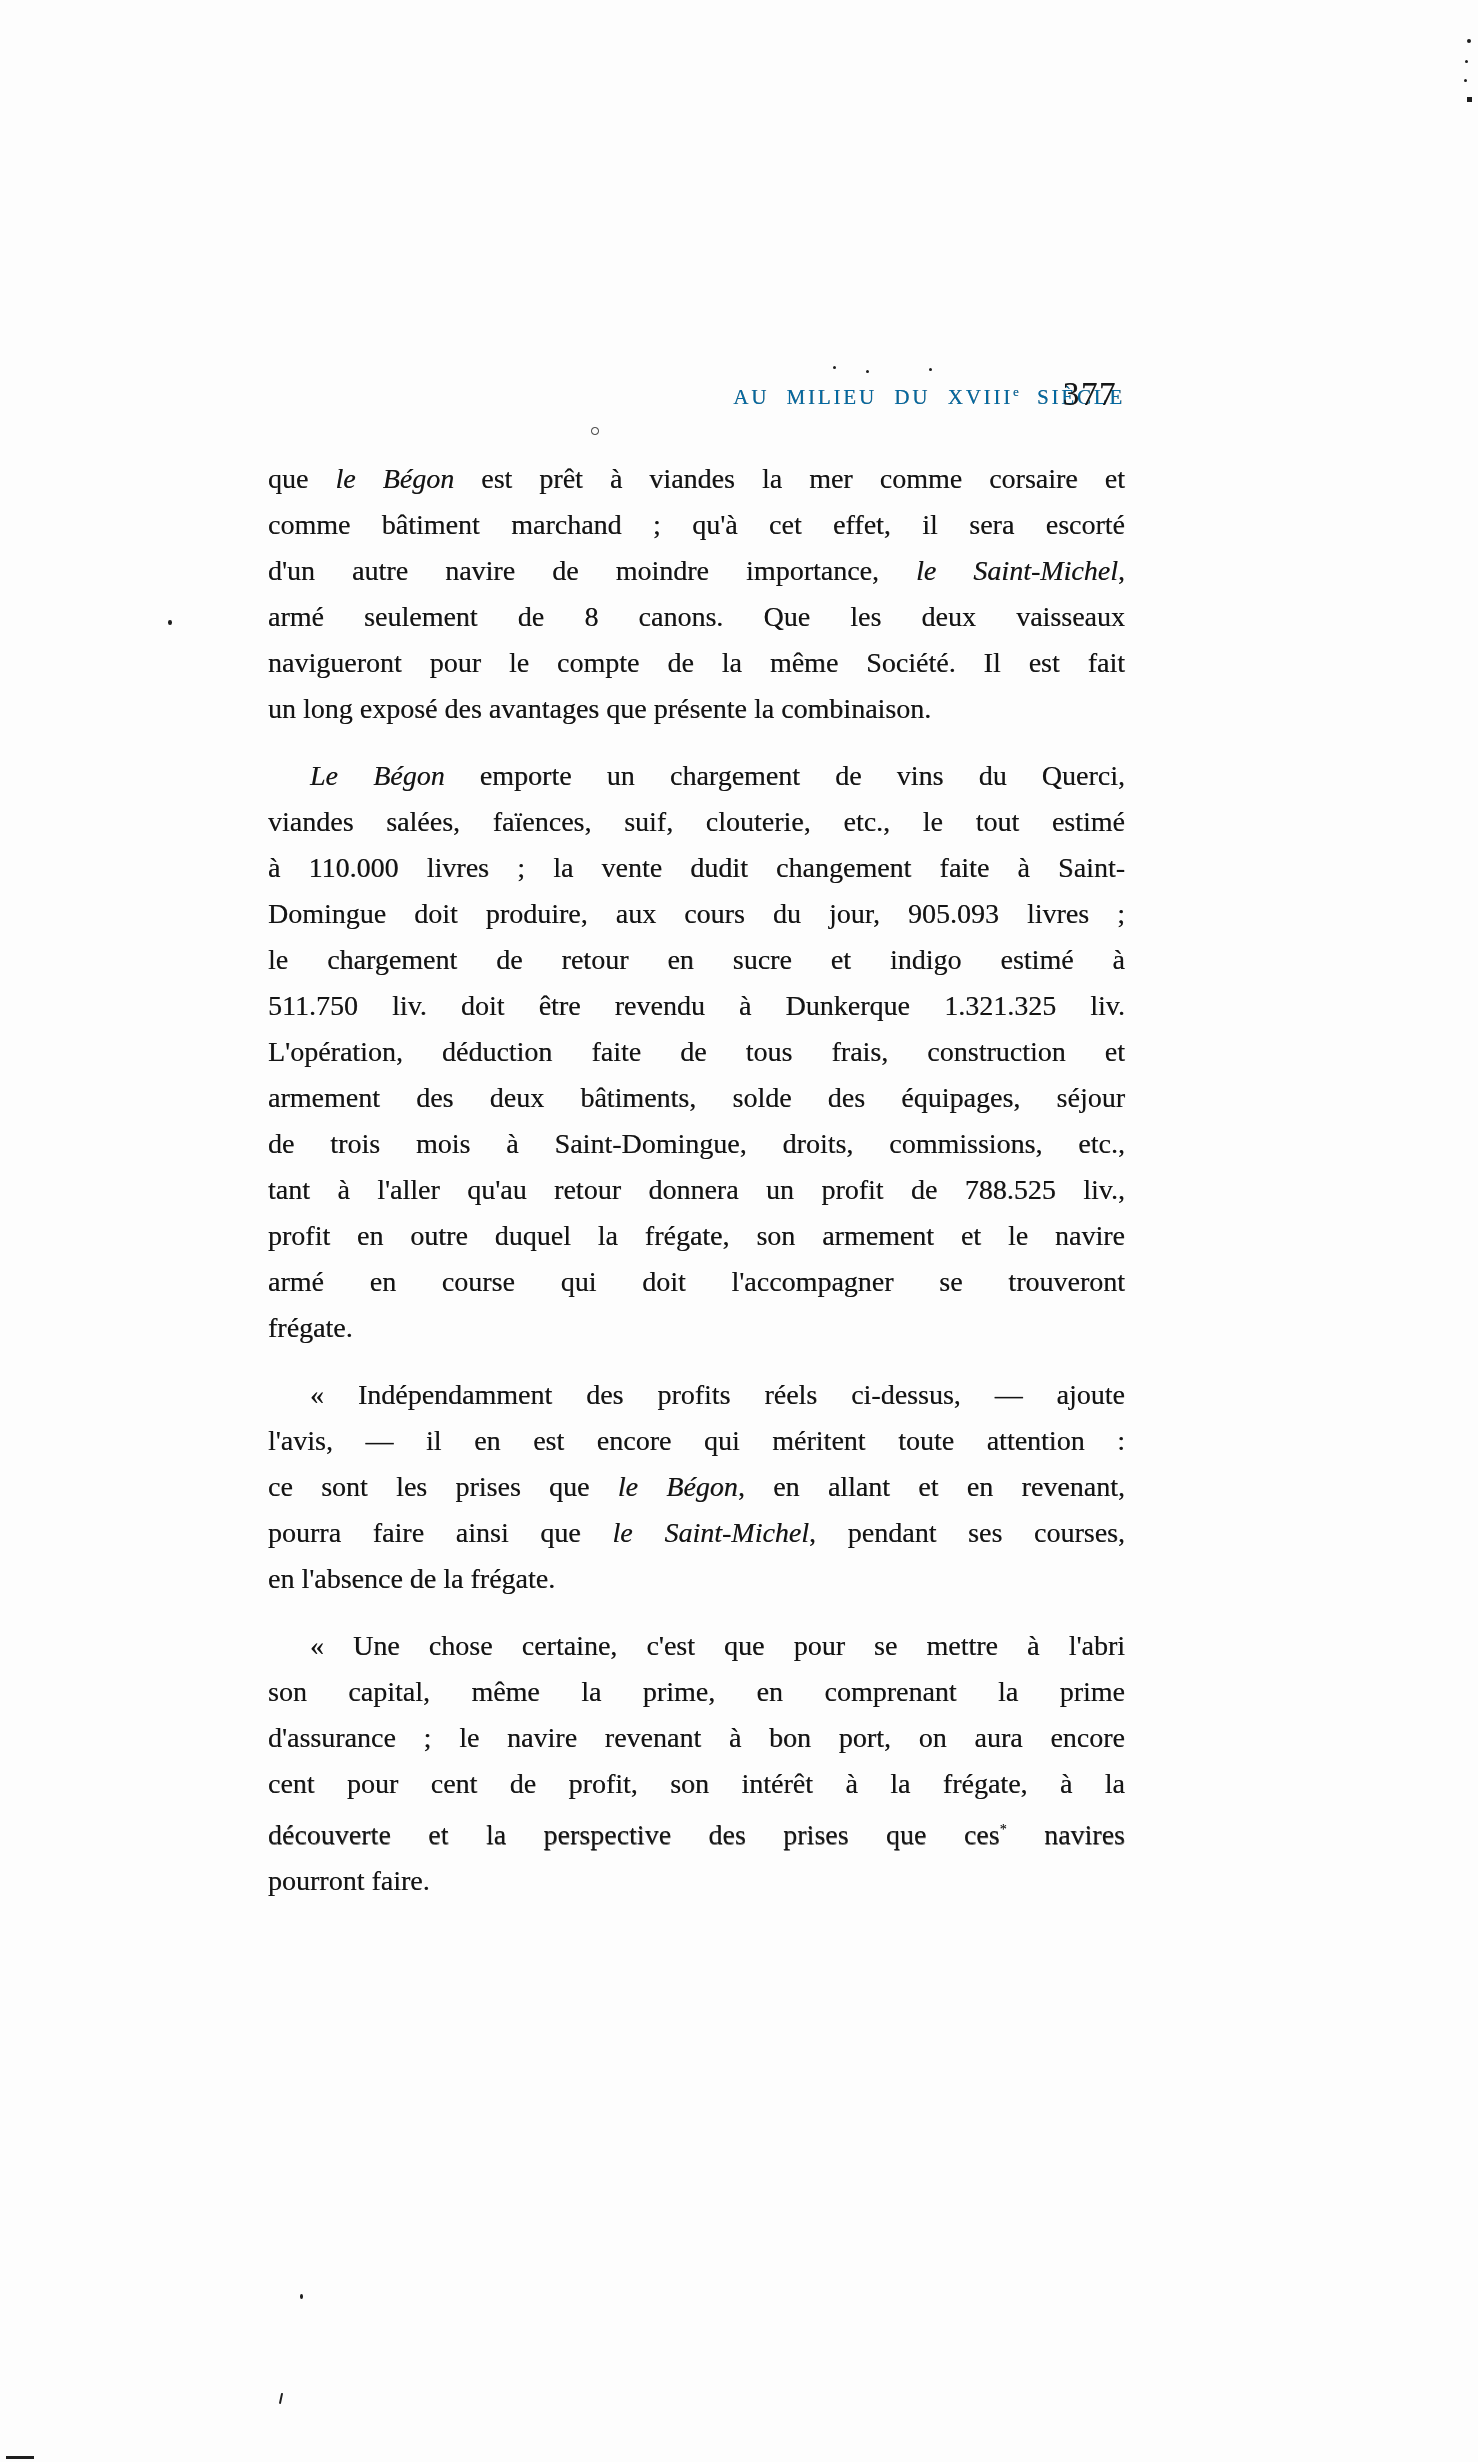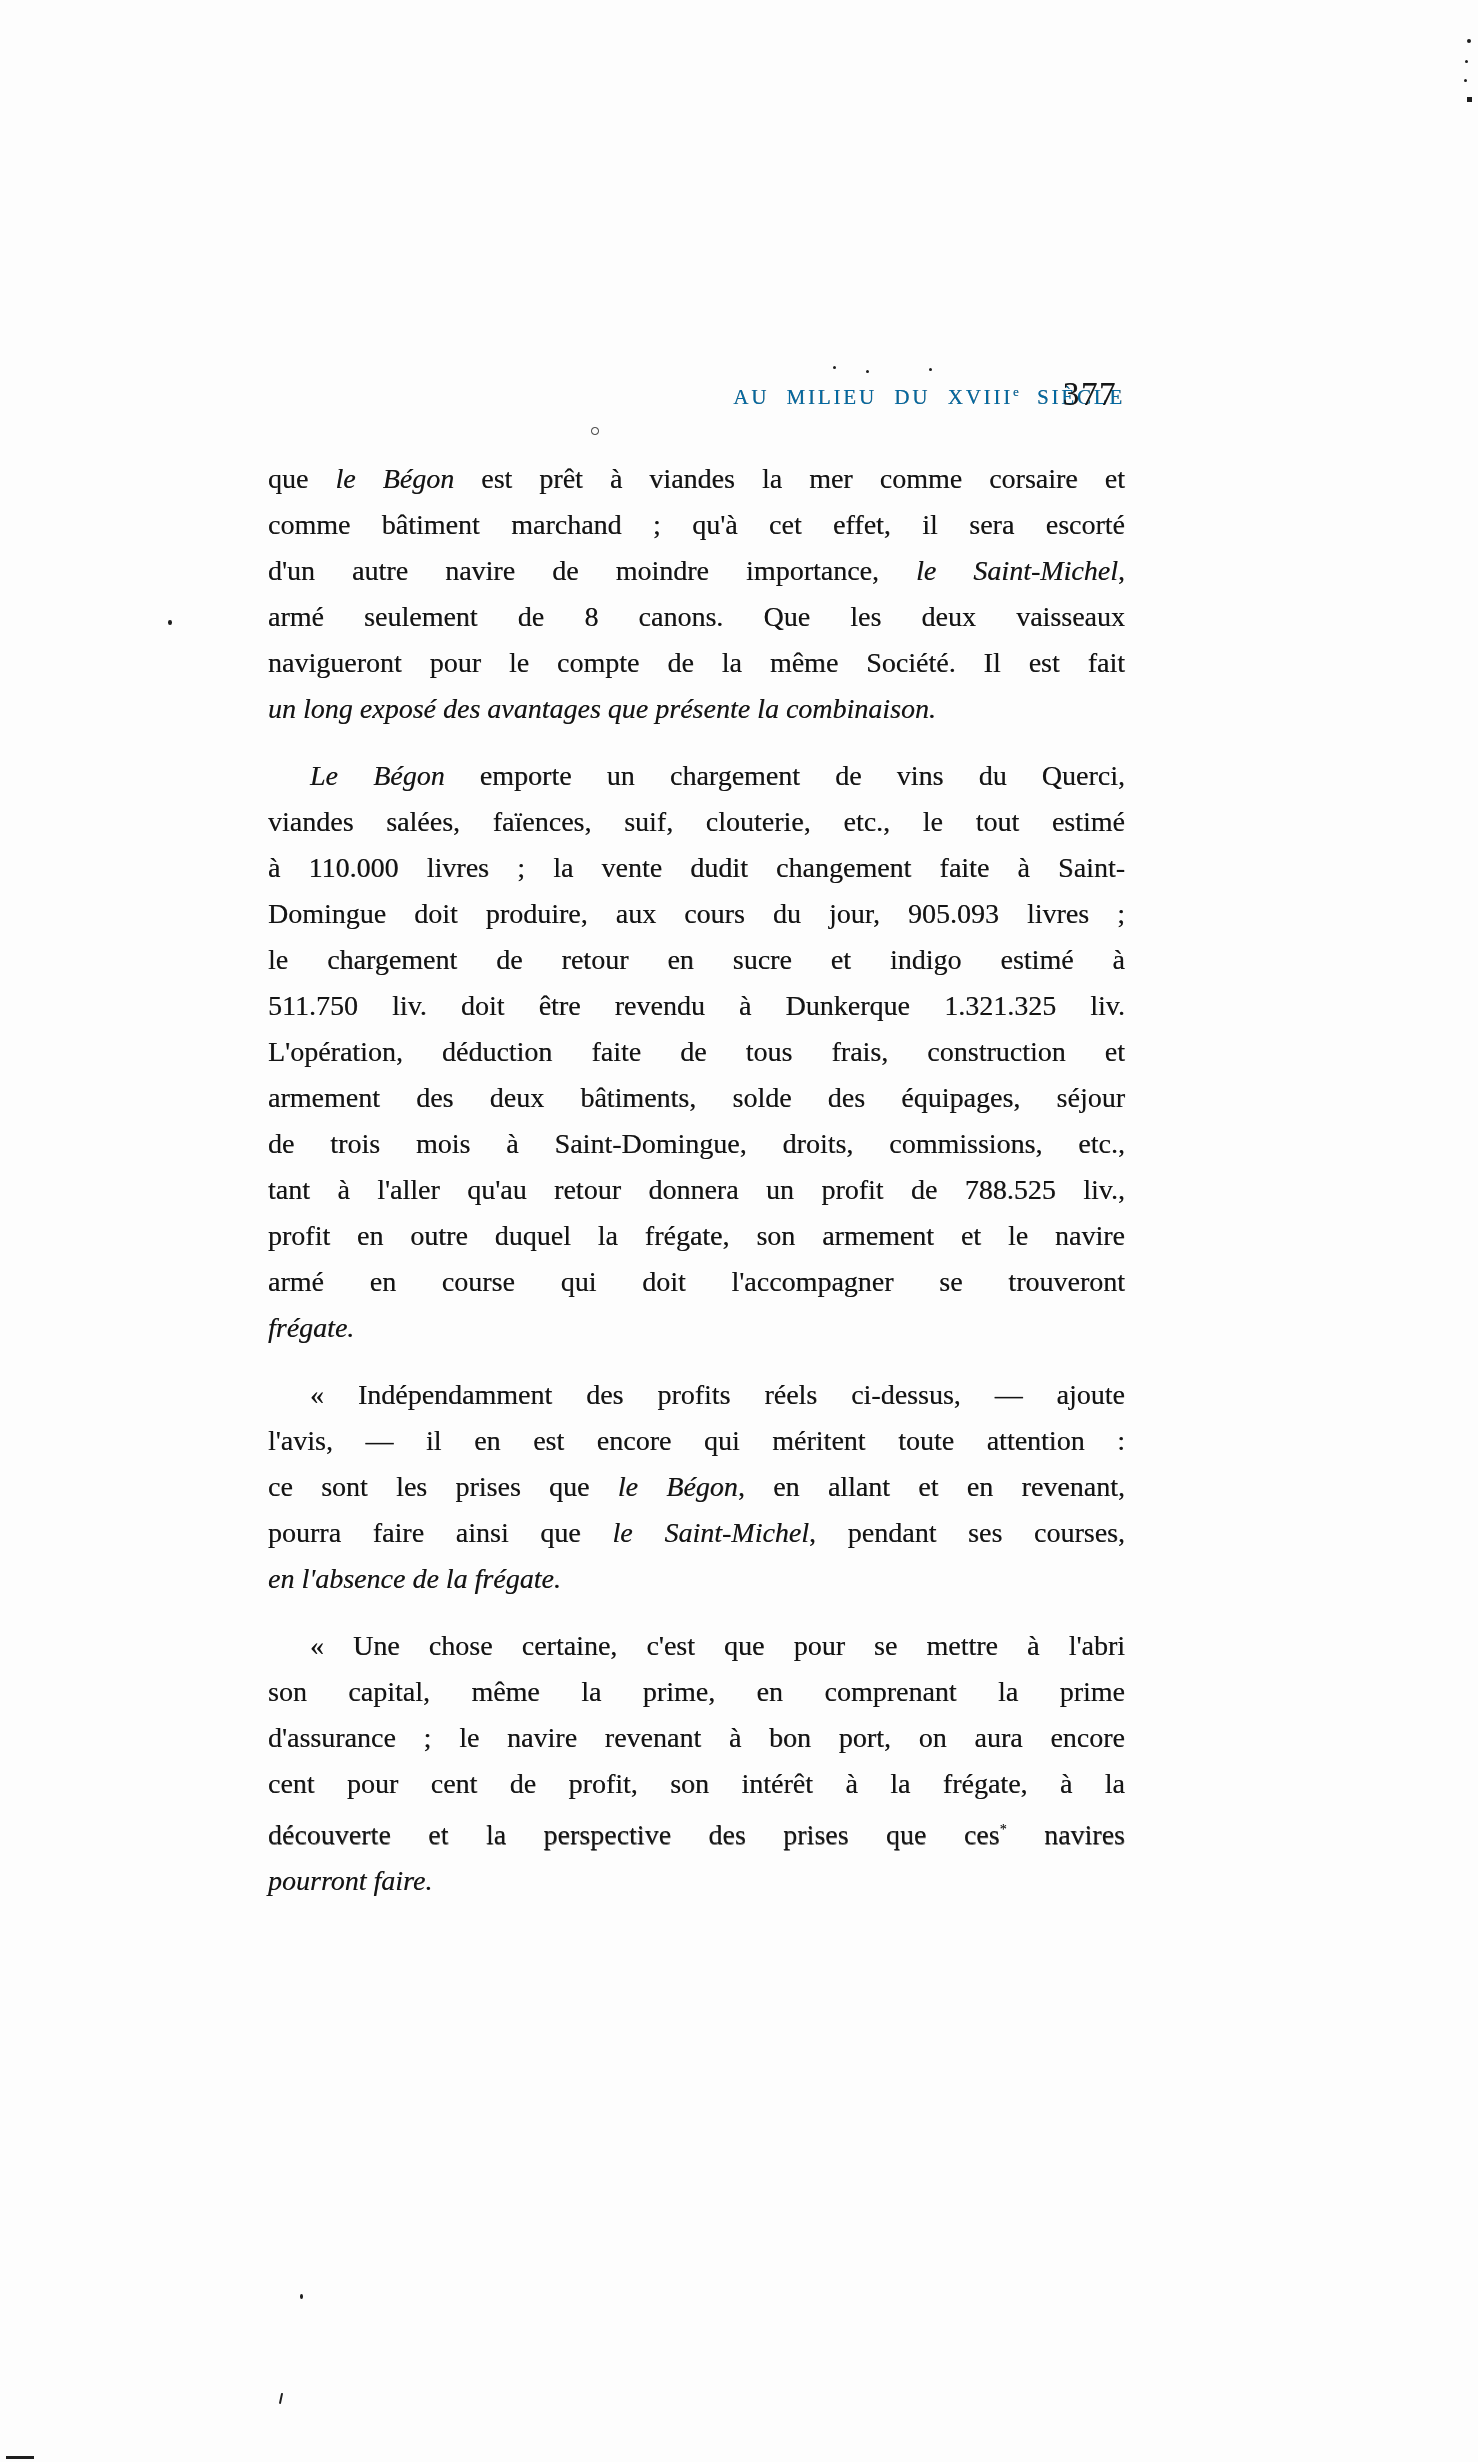--- a/index.html
+++ b/index.html
@@ -43,21 +43,21 @@
     margin-top: 33px;
     font-size: 28px;
     line-height: 46px;
     color: #141414;
     text-shadow: 0.3px 0.3px 0 rgba(20,20,20,0.6);
   }
   .para { margin: 0; }
   .para + .para { margin-top: 21px; }
   .para.indent .line:first-child { text-indent: 42px; }
   .line { text-align: justify; text-align-last: justify; }
-  .line.last { text-align-last: left; font-style: italic; }
+  .line.last { text-align-last: left; }
   .line em { font-style: italic; }
   .sup-mark { font-size: 0.5em; vertical-align: super; }
   .speck {
     position: absolute;
     background: #1e1e1e;
     border-radius: 50%;
   }
   .speck.ring { background: transparent; border: 1.2px solid #2a2a2a; }
   .speck.dash { border-radius: 0; }
   .speck.slash { border-radius: 0.8px; transform: rotate(12deg); }

